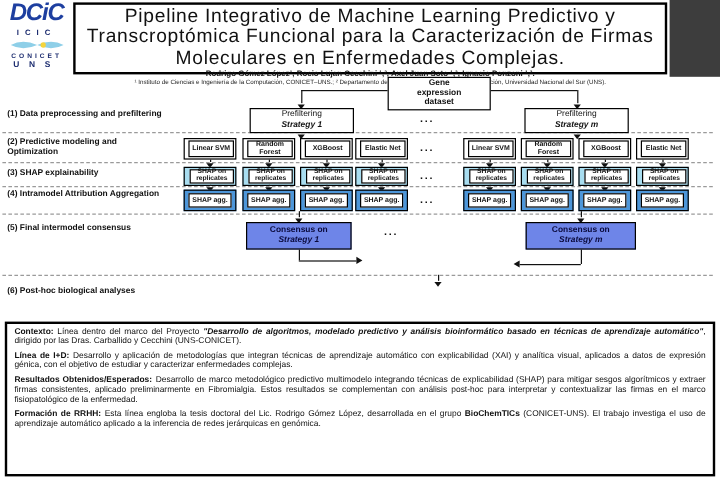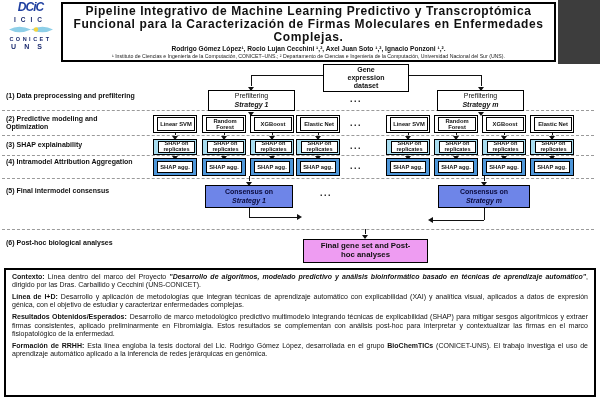--- a/index.html
+++ b/index.html
@@ -2,28 +2,28 @@
 <html><head>
 <meta charset="utf-8">
 <style>
   * { margin:0; padding:0; box-sizing:border-box; }
   html,body { background:#ffffff; }
   body { font-family:"Liberation Sans", sans-serif; color:#111; }
   #page { position:relative; width:600px; height:400px; background:#fff; overflow:hidden; }
 
   
   #logo { position:absolute; left:2px; top:1px; width:57px; height:61px; text-align:center; }
-  #logo .dcic { font-size:12px; font-weight:bold; color:#1e3fa0; letter-spacing:-1px; font-style:italic; line-height:1; }
+  #logo .dcic { font-size:20px; font-weight:bold; color:#1e3fa0; letter-spacing:-1px; font-style:italic; line-height:1; }
   #logo .icic { font-size:6.5px; font-weight:bold; color:#1a2a6e; letter-spacing:5px; margin-top:3px; }
   #logo svg { display:block; margin:1px auto 0; }
   #logo .conicet { font-size:5.5px; font-weight:bold; color:#1a2a6e; letter-spacing:2.5px; margin-top:1px; }
   #logo .uns { font-size:7px; font-weight:bold; color:#1a2a6e; letter-spacing:8px; margin-top:1px; }
 
   #titlebox { position:absolute; left:61px; top:2px; width:495px; height:60px; border:2px solid #000; background:#fff; text-align:center; padding:1px 8px 0; }
-  #titlebox .title { font-size:12px; font-weight:bold; letter-spacing:0.6px; line-height:1.08; }
+  #titlebox .title { font-size:16px; font-weight:normal; letter-spacing:0.6px; line-height:1.08; }
   #titlebox .authors { font-size:6.6px; font-weight:bold; margin-top:1px; }
   #titlebox .affil { font-size:5.2px; line-height:1.2; color:#222; margin-top:1px; }
 
   #darkbox { position:absolute; left:558px; top:0; width:42px; height:64px; background:#3d3d3d; }
 
   
   .dash { position:absolute; left:2px; width:592px; height:0; border-top:1px dashed #9a9a9a; }
   .stage { position:absolute; left:6px; font-size:7px; font-weight:bold; line-height:1.2; color:#111; }
 
   .node { position:absolute; display:flex; align-items:center; justify-content:center; text-align:center; background:#fff; border:1.5px solid #000; }
@@ -236,23 +236,20 @@
   <div class="vl" style="left:249px; top:208px; height:9px"></div>
   <div class="hl" style="left:249px; top:217px; width:48px"></div>
   <div class="tri-r" style="left:297px; top:213.5px"></div>
   <div class="vl" style="left:484px; top:208px; height:12px"></div>
   <div class="hl" style="left:433px; top:220px; width:51px"></div>
   <div class="tri-l" style="left:428px; top:216.5px"></div>
 
 
   <div class="va" style="left:365px; top:229px; height:5px"></div>
 
-  <div id="finalbox" style="left:303px; top:239px; width:125px; height:24px">
-    <span>Final gene set and Post-hoc analyses</span>
-  </div>
 
   <div id="bottombox">
     <p class="sec"><b>Contexto:</b><span>Línea dentro del marco del Proyecto </span><i>"Desarrollo de algoritmos, modelado predictivo y análisis bioinformático basado en técnicas de aprendizaje automático"</i><span>, dirigido por las Dras. Carballido y Cecchini (UNS-CONICET).</span></p>
     <p class="sec"><b>Línea de I+D:</b><span>Desarrollo y aplicación de metodologías que integran técnicas de aprendizaje automático con explicabilidad (XAI) y analítica visual, aplicados a datos de expresión génica, con el objetivo de estudiar y caracterizar enfermedades complejas.</span></p>
     <p class="sec"><b>Resultados Obtenidos/Esperados:</b><span>Desarrollo de marco metodológico predictivo multimodelo integrando técnicas de explicabilidad (SHAP) para mitigar sesgos algorítmicos y extraer firmas consistentes, aplicado preliminarmente en Fibromialgia. Estos resultados se complementan con análisis post-hoc para interpretar y contextualizar las firmas en el marco fisiopatológico de la enfermedad.</span></p>
     <p class="sec"><b>Formación de RRHH:</b><span>Esta línea engloba la tesis doctoral del Lic. Rodrigo Gómez López, desarrollada en el grupo </span><span class="bd">BioChemTICs</span><span> (CONICET-UNS). El trabajo investiga el uso de aprendizaje automático aplicado a la inferencia de redes jerárquicas en genómica.</span></p>
   </div>
 
 </div>
 

